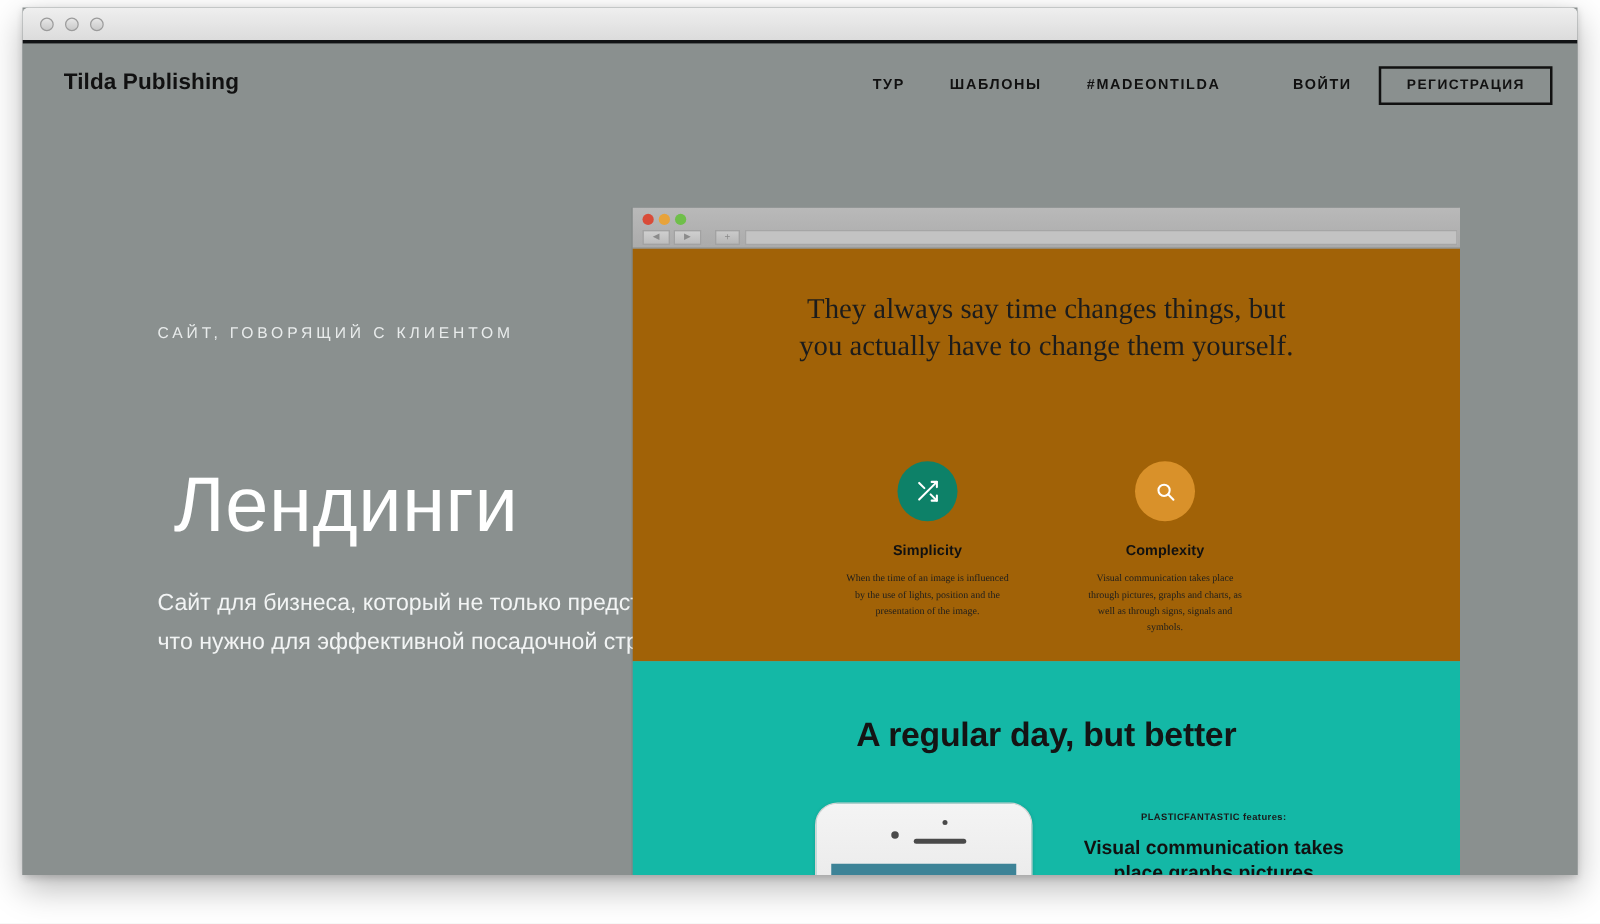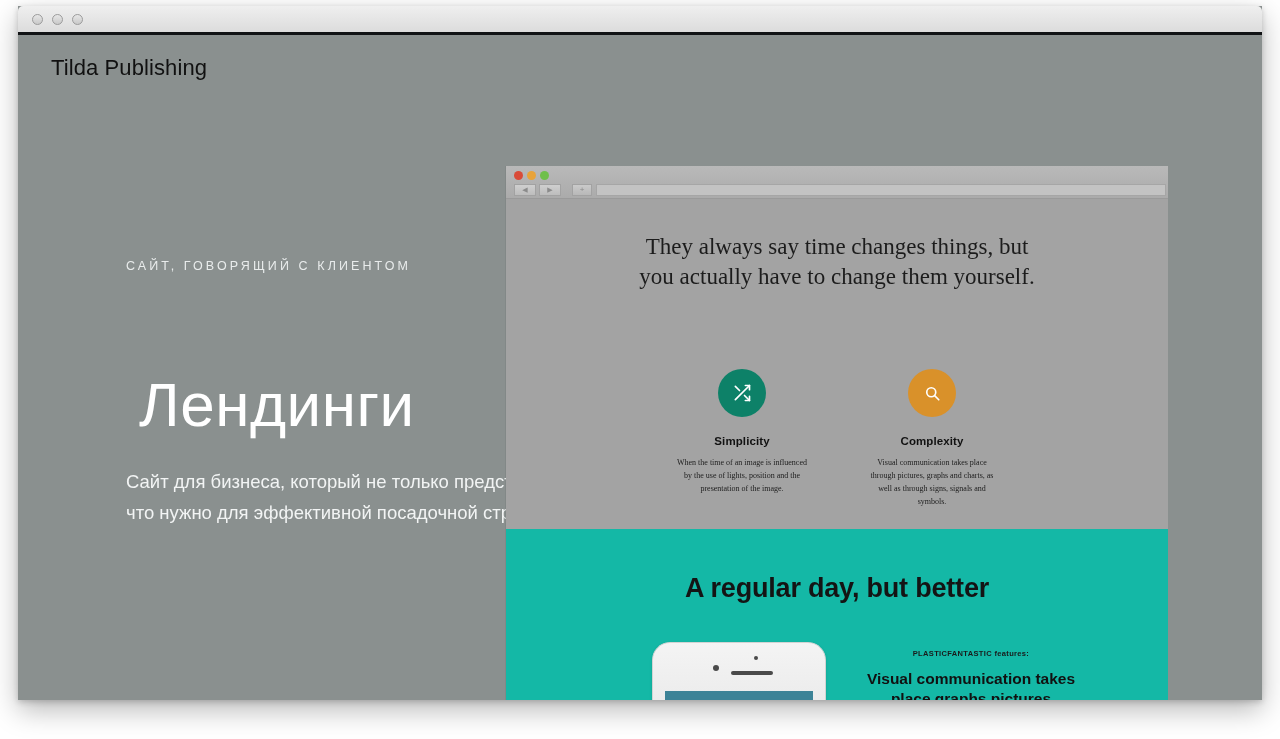--- a/index.html
+++ b/index.html
@@ -58,22 +58,22 @@
     left: 0; top: 0;
     width: 100%;
     height: 62px;
     display: flex;
     align-items: center;
   }
   #brand {
     position: absolute;
     left: 33px;
     top: 20px;
-    font-size: 22px;
-    font-weight: normal;
+    font-size: 18px;
+    font-weight: bold;
     color: #111;
     letter-spacing: 0.1px;
   }
   #main-nav {
     position: absolute;
     right: 20px;
     top: 16px;
     display: flex;
     align-items: center;
     gap: 0px;
@@ -191,21 +191,21 @@
   #mock-tabstrip {
     position: absolute;
     top: 18px; left: 90px; right: 2px;
     height: 12px;
     background: #c3c3c3;
     border: 1px solid #a6a6a6;
     box-sizing: border-box;
   }
 
   #mock-section-top {
-    background: #a3a3a3;
+    background: #a16207;
     height: 330px;
     position: relative;
   }
   #mock-quote {
     position: absolute;
     left: 50%;
     transform: translateX(-50%);
     top: 33px;
     width: 420px;
     text-align: center;
@@ -333,20 +333,27 @@
   <div id="os-titlebar">
     <div class="os-dot d1"></div>
     <div class="os-dot d2"></div>
     <div class="os-dot d3"></div>
   </div>
 
   <div id="page-viewport">
 
     <div id="site-header">
       <div id="brand">Tilda Publishing</div>
+      <div id="main-nav">
+        <div class="nav-link">ТУР</div>
+        <div class="nav-link">ШАБЛОНЫ</div>
+        <div class="nav-link">#MADEONTILDA</div>
+        <div class="nav-link login">ВОЙТИ</div>
+        <div id="register-button">РЕГИСТРАЦИЯ</div>
+      </div>
     </div>
 
     <div id="hero-eyebrow">САЙТ, ГОВОРЯЩИЙ С КЛИЕНТОМ</div>
     <h1 id="hero-title">Лендинги</h1>
     <div id="hero-sub">Сайт для бизнеса, который не только представляет, но и продает. Все, что нужно для эффективной посадочной страницы.</div>
 
     <div id="browser-mockup">
 
       <div id="mock-chrome">
         <div class="mock-dot r"></div>

